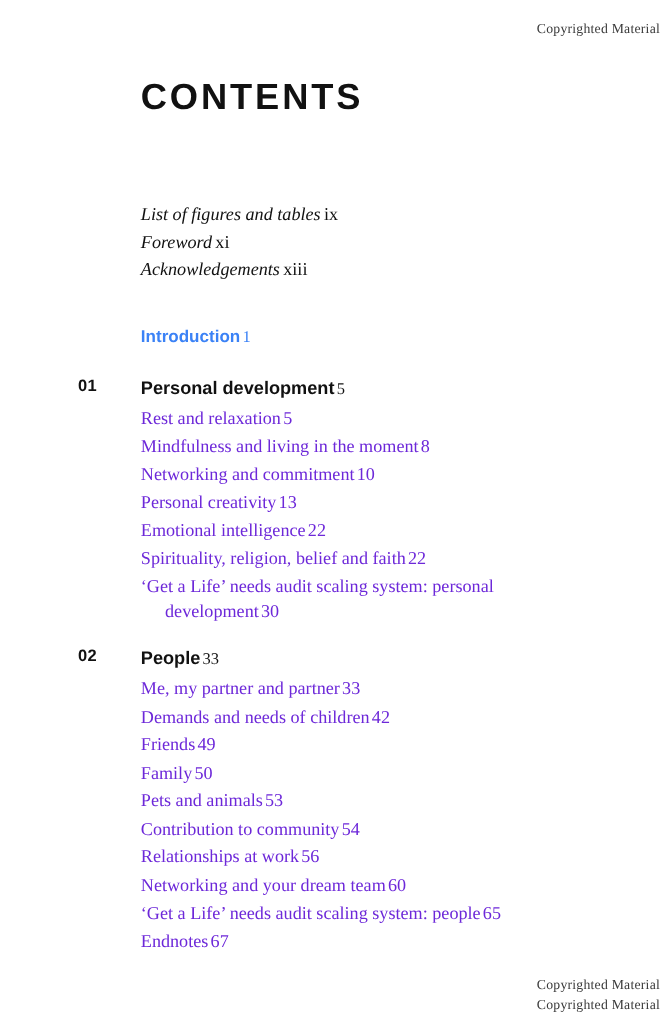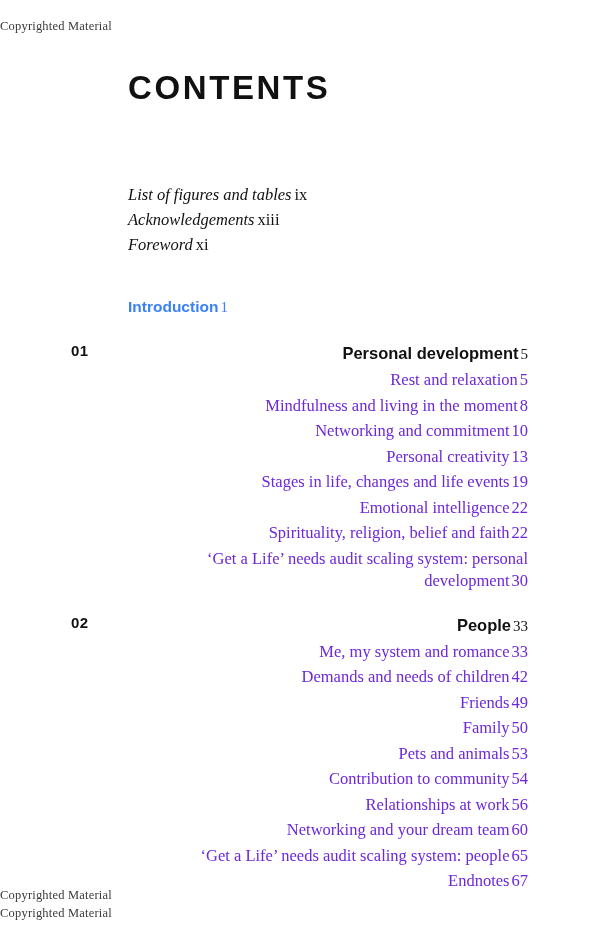--- a/index.html
+++ b/index.html
@@ -18,21 +18,21 @@
   .page {
     position: relative;
     width: 600px;
     height: 939px;
     box-sizing: border-box;
   }
   .watermark {
     position: absolute;
     left: 0;
     width: 100%;
-    text-align: left;
+    text-align: right;
     font-family: "Liberation Serif", serif;
     font-size: 12.5px;
     color: #3a3a3a;
     letter-spacing: 0.2px;
   }
   .watermark-top { top: 19px; }
   .watermark-bottom-1 { top: 888px; }
   .watermark-bottom-2 { top: 906px; }
 
   .content {
@@ -79,21 +79,20 @@
   .intro-row .pg {
     font-family: "Liberation Serif", serif;
     font-weight: normal;
     font-size: 15px;
     padding-left: 2px;
   }
 
   .chapter {
     position: relative;
     margin-bottom: 20px;
-    text-align: right;
   }
   .chapter-head {
     position: relative;
     margin-bottom: 2px;
   }
   .chapter-num {
     position: absolute;
     left: -57px;
     top: 1px;
     font-family: "Liberation Sans", sans-serif;
@@ -141,52 +140,51 @@
 
   <div class="content">
 
     <h1 class="toc-title">CONTENTS</h1>
 
     <div class="frontmatter">
       <div class="fm-row">
         <span class="fm-label">List of figures and tables</span><span class="fm-page">ix</span>
       </div>
       <div class="fm-row">
-        <span class="fm-label">Acknowledgements</span><span class="fm-page">xiii</span>
+        <span class="fm-label">Foreword</span><span class="fm-page">xi</span>
       </div>
       <div class="fm-row">
-        <span class="fm-label">Foreword</span><span class="fm-page">xi</span>
+        <span class="fm-label">Acknowledgements</span><span class="fm-page">xiii</span>
       </div>
     </div>
 
     <div class="intro-row">
       <span>Introduction</span><span class="pg">1</span>
     </div>
 
     <div class="chapter">
       <div class="chapter-head">
         <span class="chapter-num">01</span>
         <span class="chapter-title"><span>Personal development</span><span class="pg">5</span></span>
       </div>
       <div class="entry"><span>Rest and relaxation</span><span class="pg">5</span></div>
       <div class="entry"><span>Mindfulness and living in the moment</span><span class="pg">8</span></div>
       <div class="entry"><span>Networking and commitment</span><span class="pg">10</span></div>
       <div class="entry"><span>Personal creativity</span><span class="pg">13</span></div>
-      <div class="entry"><span>Stages in life, changes and life events</span><span class="pg">19</span></div>
       <div class="entry"><span>Emotional intelligence</span><span class="pg">22</span></div>
       <div class="entry"><span>Spirituality, religion, belief and faith</span><span class="pg">22</span></div>
       <div class="entry wrap"><span>‘Get a Life’ needs audit scaling system: personal development</span><span class="pg">30</span></div>
     </div>
 
     <div class="chapter">
       <div class="chapter-head">
         <span class="chapter-num">02</span>
         <span class="chapter-title"><span>People</span><span class="pg">33</span></span>
       </div>
-      <div class="entry"><span>Me, my system and romance</span><span class="pg">33</span></div>
+      <div class="entry"><span>Me, my partner and partner</span><span class="pg">33</span></div>
       <div class="entry"><span>Demands and needs of children</span><span class="pg">42</span></div>
       <div class="entry"><span>Friends</span><span class="pg">49</span></div>
       <div class="entry"><span>Family</span><span class="pg">50</span></div>
       <div class="entry"><span>Pets and animals</span><span class="pg">53</span></div>
       <div class="entry"><span>Contribution to community</span><span class="pg">54</span></div>
       <div class="entry"><span>Relationships at work</span><span class="pg">56</span></div>
       <div class="entry"><span>Networking and your dream team</span><span class="pg">60</span></div>
       <div class="entry"><span>‘Get a Life’ needs audit scaling system: people</span><span class="pg">65</span></div>
       <div class="entry"><span>Endnotes</span><span class="pg">67</span></div>
     </div>

